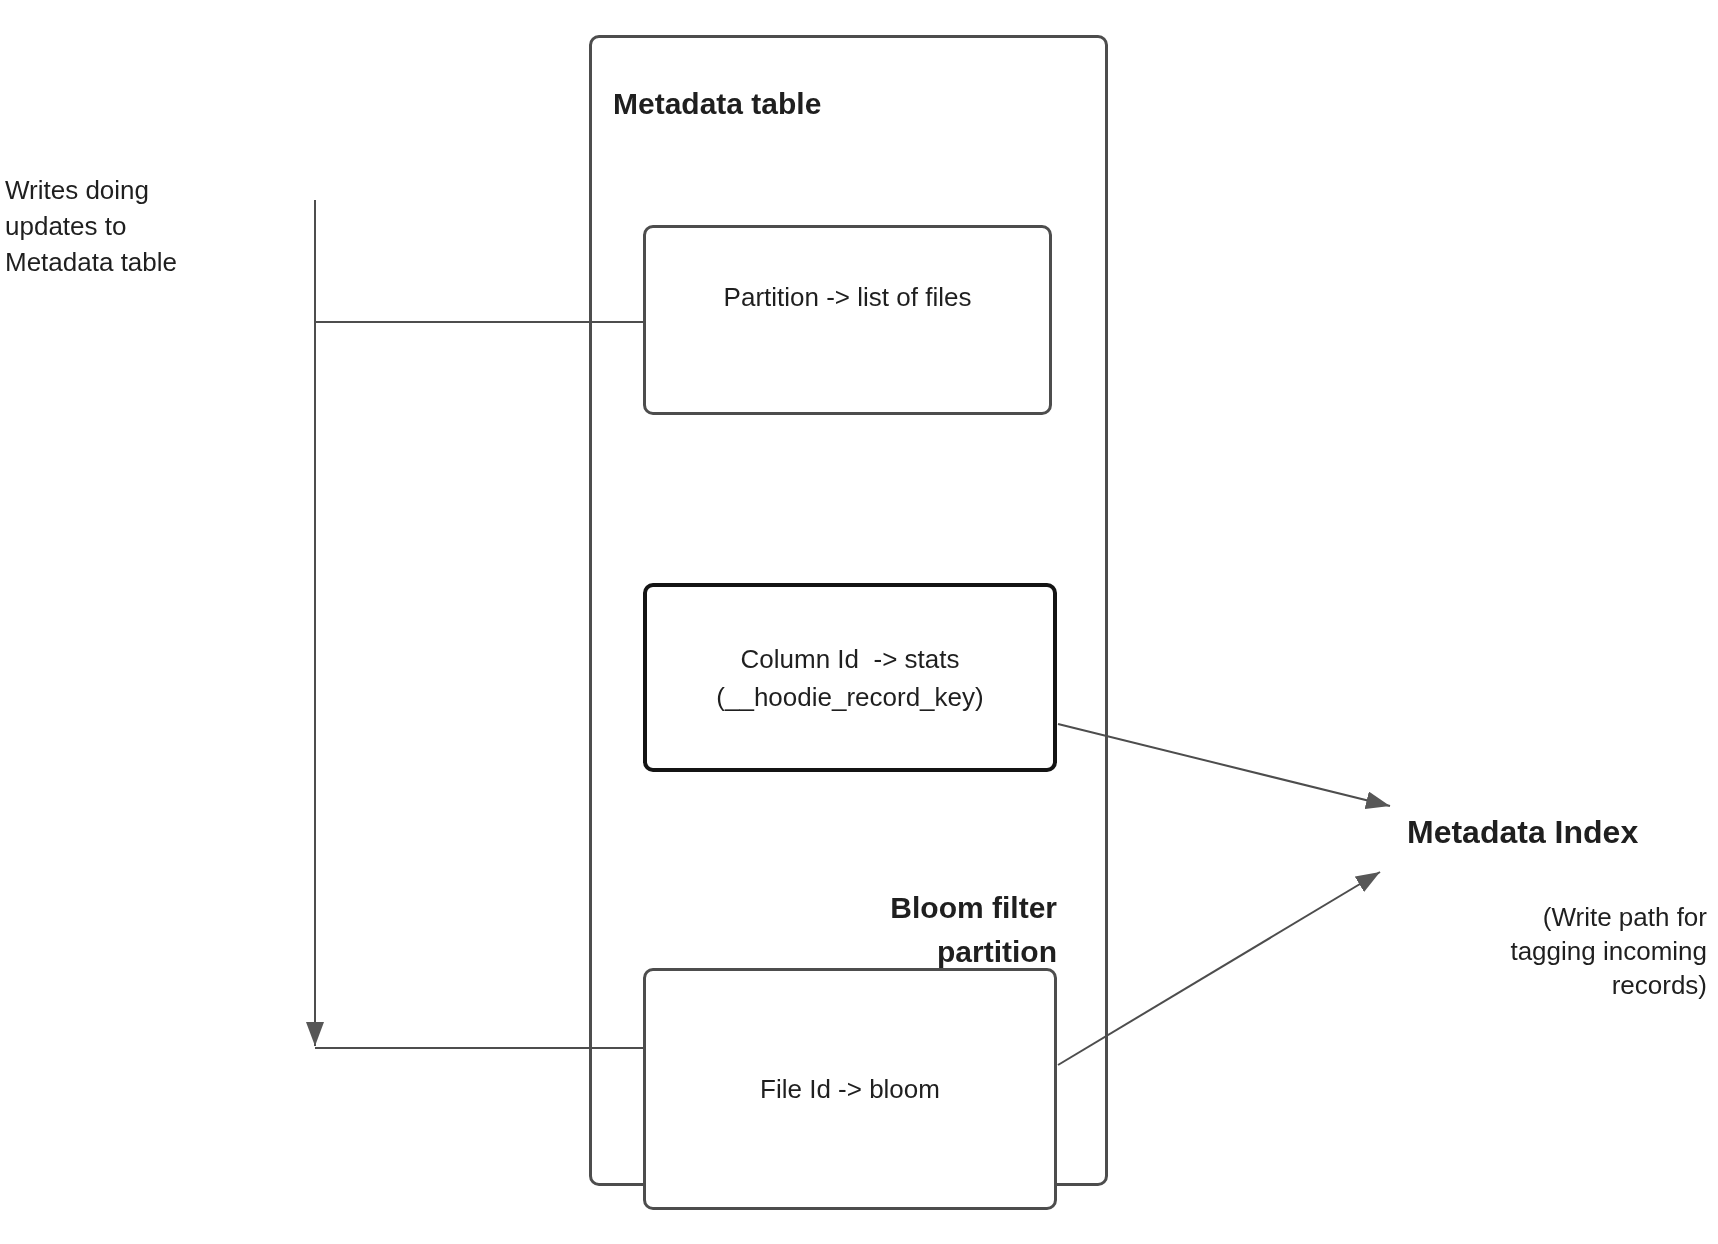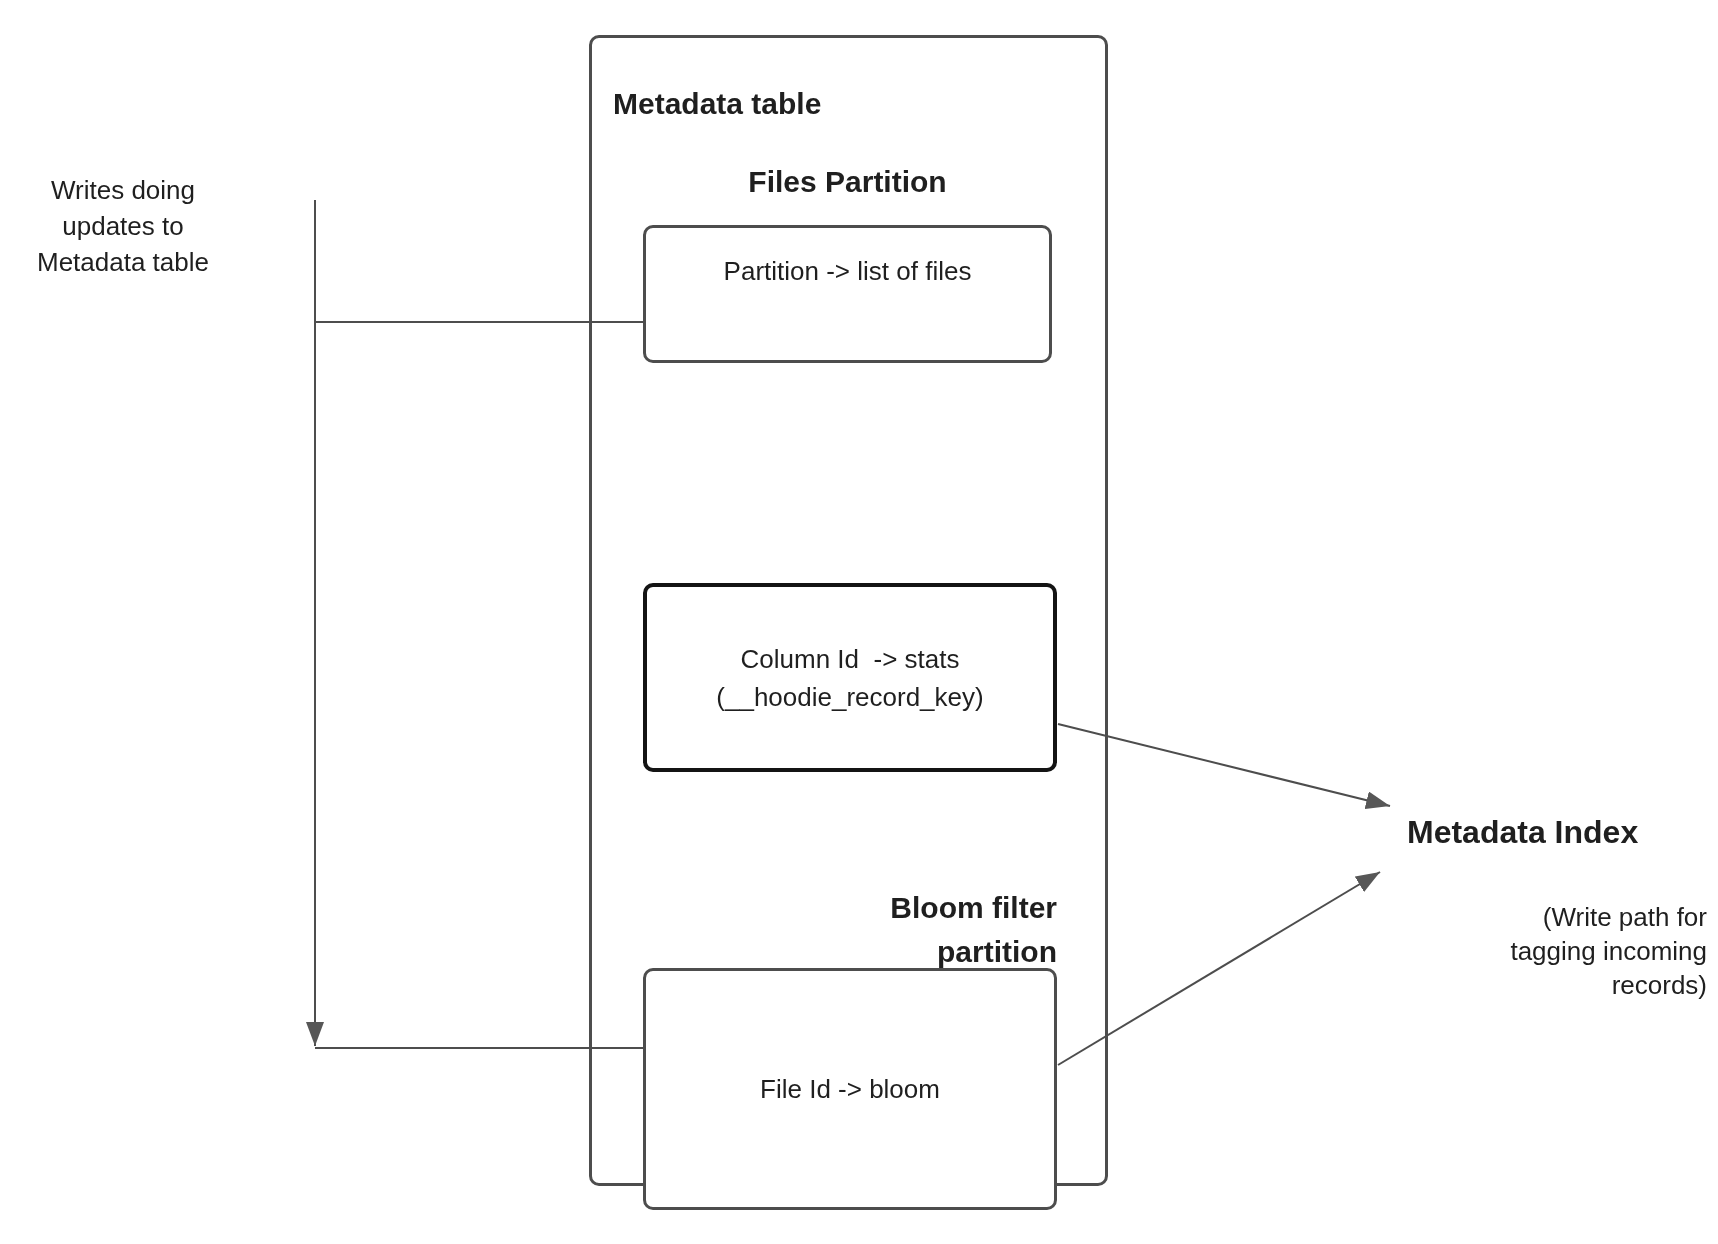--- a/index.html
+++ b/index.html
@@ -44,27 +44,27 @@
   .h-bloom{left:643px;width:414px;top:886px;text-align:right;}
 
   .part-box{
     border:3px solid var(--box-border);
     border-radius:10px;
     background:#fff;
     display:flex;align-items:center;justify-content:center;
     text-align:center;
     font-size:26px;line-height:38px;
   }
-  .b-files{left:643px;top:225px;width:409px;height:138px;padding-bottom:46px;}
+  .b-files{left:643px;top:225px;width:409px;height:190px;padding-bottom:46px;}
   .b-stats{left:643px;top:583px;width:414px;height:189px;border-color:var(--stats-border);border-width:4px;}
   .b-bloom{left:643px;top:968px;width:414px;height:242px;}
 
   .writes-note{
     left:5px;top:172px;width:236px;
-    font-size:26px;line-height:36px;text-align:center;
+    font-size:26px;line-height:36px;text-align:left;
   }
 
   .index-title{
     left:1407px;top:812px;width:300px;
     font-size:32px;font-weight:bold;line-height:40px;
   }
   .index-sub{
     left:1407px;top:900px;width:300px;
     font-size:26px;line-height:34px;text-align:right;
   }
@@ -82,21 +82,20 @@
 <div class="canvas">
 
   <div class="abs writes-note pre">Writes doing
 updates to
 Metadata table</div>
 
   <div class="abs outer-box"></div>
 
   <div class="abs table-title">Metadata table</div>
 
-  <div class="abs section-heading h-files">Files Partition</div>
   <div class="abs part-box b-files">
     <span class="pre">Partition -&gt; list of files</span>
   </div>
 
   <div class="abs part-box b-stats">
     <span class="prew">Column Id  -&gt; stats
 (__hoodie_record_key)</span>
   </div>
 
   <div class="abs section-heading h-bloom pre">Bloom filter

